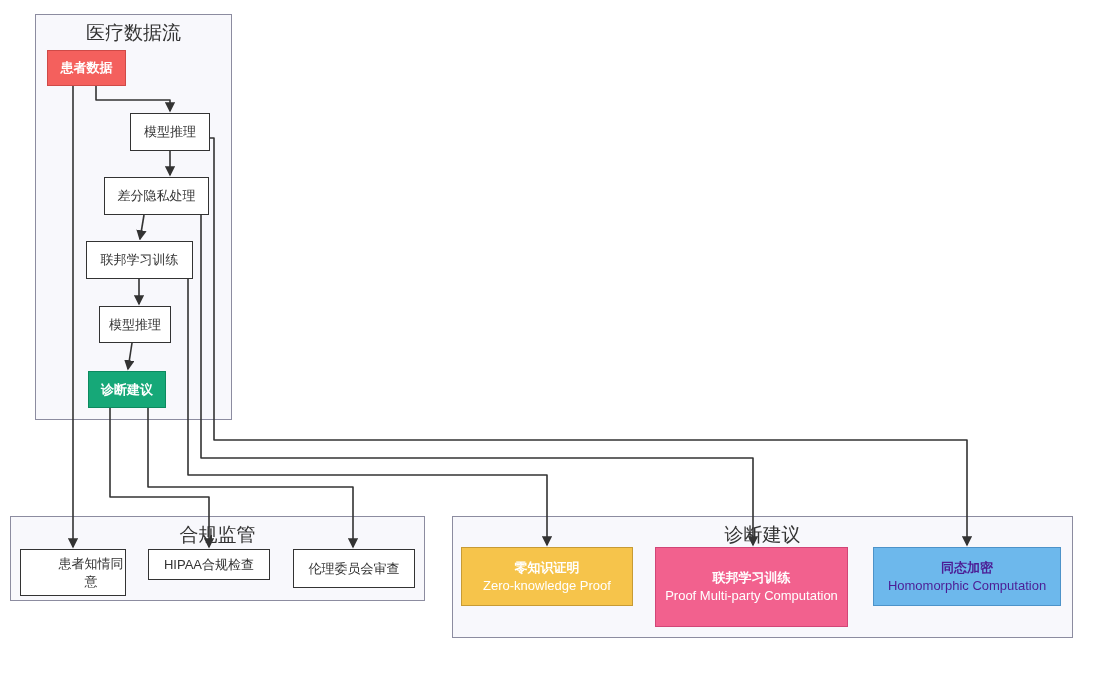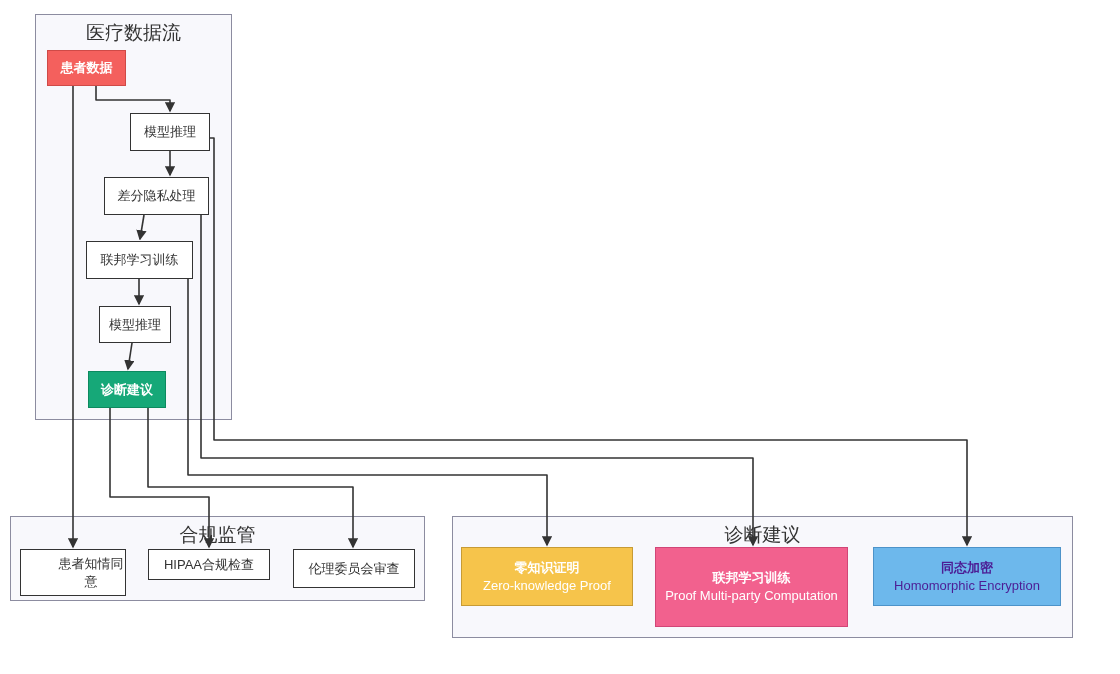--- a/index.html
+++ b/index.html
@@ -88,16 +88,16 @@
 
   <div class="node" style="left:293px; top:549px; width:122px; height:39px;">
     <span>伦理委员会审查</span>
   </div>
   <div class="node pink" style="left:655px; top:547px; width:193px; height:80px;">
     <span class="zh">联邦学习训练</span>
     <span class="en">Proof Multi-party Computation</span>
   </div>
   <div class="node blue" style="left:873px; top:547px; width:188px; height:59px;">
     <span class="zh">同态加密</span>
-    <span class="en">Homomorphic Encryption</span>
+    <span class="en">Homomorphic Computation</span>
   </div>
 
 </div>
 
 </body></html>

